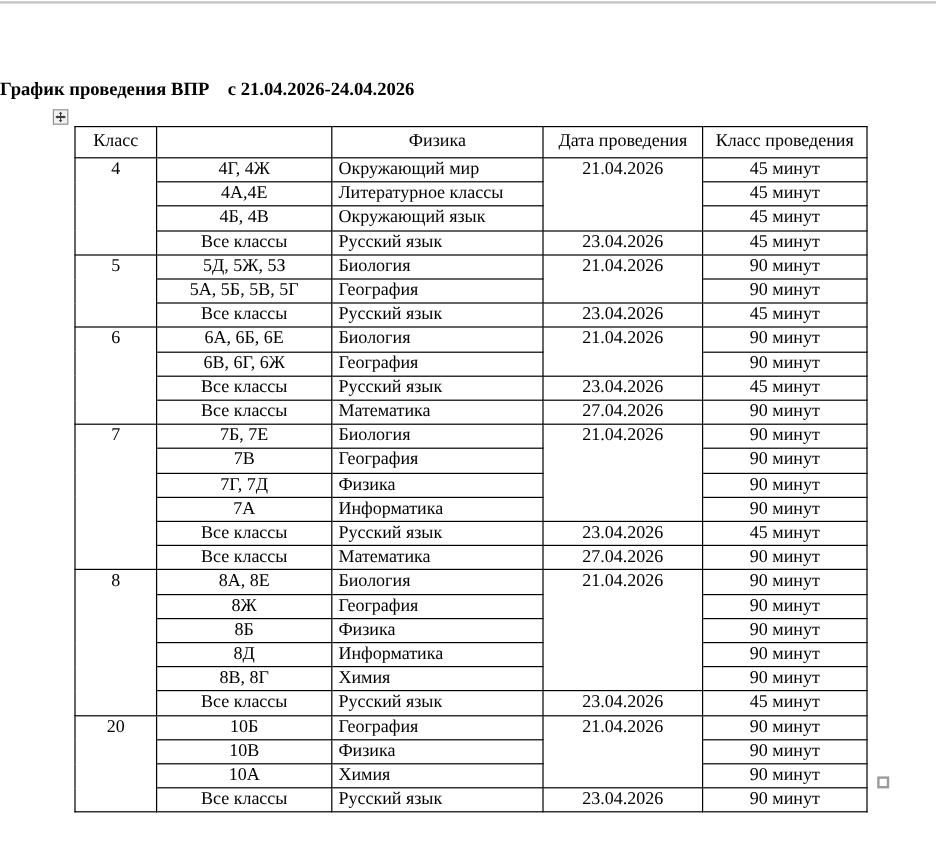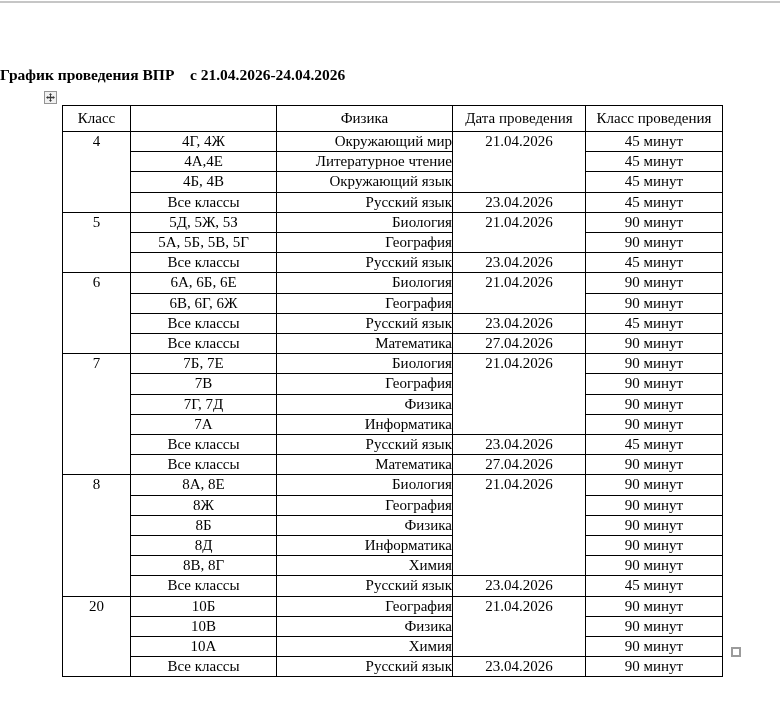--- a/index.html
+++ b/index.html
@@ -57,21 +57,21 @@
     vertical-align: top;
     line-height: 19.2px;
     overflow: hidden;
   }
   .vpr tr.hdr th {
     height: 25px;
     line-height: 25px;
     vertical-align: middle;
   }
   .vpr tr.row { height: 19.2px; }
-  .vpr td.subj { text-align: right; padding-left: 5px; }
+  .vpr td.subj { text-align: left; padding-left: 5px; }
   .vpr td.grade, .vpr td.date { vertical-align: top; }
 </style>
 </head>
 <body>
 
 <div class="stage">
 
   <div class="page-top-edge"></div>
 
   <div class="doc-title">График проведения ВПР    с 21.04.2026-24.04.2026</div>
@@ -103,21 +103,21 @@
 
       <tr class="row">
         <td class="grade" rowspan="4">4</td>
         <td class="cls">4Г, 4Ж</td>
         <td class="subj">Окружающий мир</td>
         <td class="date" rowspan="3">21.04.2026</td>
         <td class="time">45 минут</td>
       </tr>
       <tr class="row">
         <td class="cls">4А,4Е</td>
-        <td class="subj">Литературное чтение</td>
+        <td class="subj">Литературное классы</td>
         <td class="time">45 минут</td>
       </tr>
       <tr class="row">
         <td class="cls">4Б, 4В</td>
         <td class="subj">Окружающий язык</td>
         <td class="time">45 минут</td>
       </tr>
       <tr class="row">
         <td class="cls">Все классы</td>
         <td class="subj">Русский язык</td>

